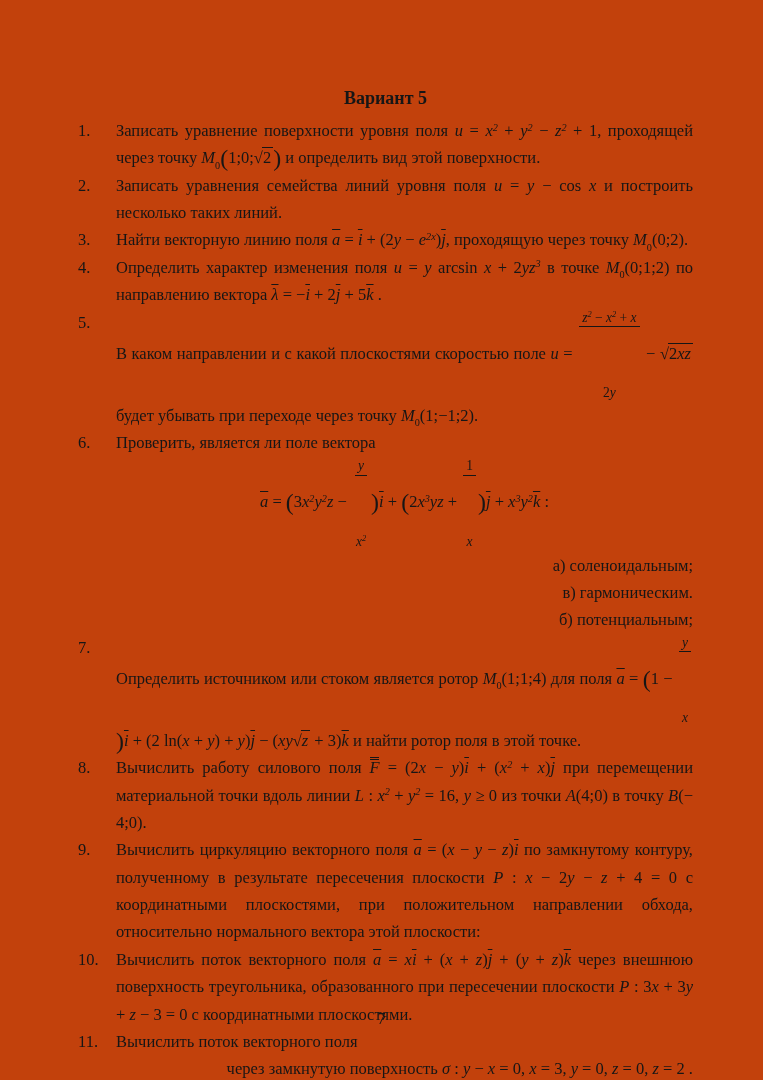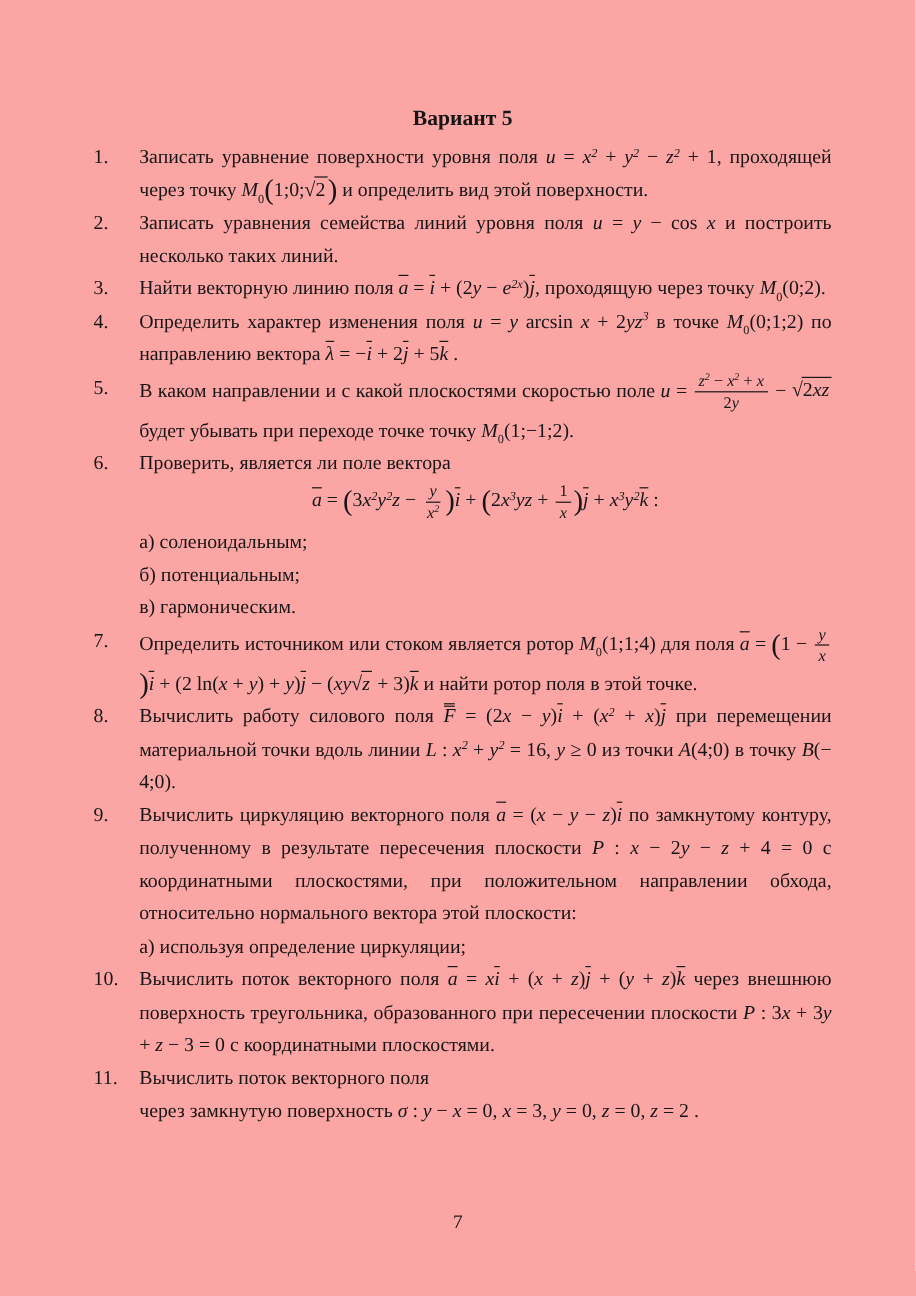--- a/index.html
+++ b/index.html
@@ -1,20 +1,20 @@
 <!DOCTYPE html>
 <html><head>
 <meta charset="utf-8">
 <style>
   html,body{margin:0;padding:0;background:#e9e9e9;}
   .page{
     position:relative;
     width:763px;height:1080px;
     margin:0 auto;
-    background:#fca5a5;
+    background:#c2410c;
     font-family:"Liberation Serif", serif;
     color:#161616;
     overflow:hidden;
   }
   .content{
     position:absolute;
     left:78px; top:84px;
     width:615px;
     font-size:16.5px;
     line-height:1.66;
@@ -27,38 +27,38 @@
   }
   .problem{display:flex;align-items:flex-start;}
   .pnum{flex:0 0 38px;width:38px;}
   .pbody{flex:1 1 auto;min-width:0;}
   p.just{
     margin:0;
     text-align:justify;
     text-align-last:left;
   }
   .centerline{margin:1px 0;text-align:center;}
-  .subitem{margin:0;text-align:left;}
+  .subitem{margin:0;text-align:right;}
   .seg-i{font-style:italic;}
   .seg-v{font-style:italic;text-decoration:overline;text-decoration-thickness:1px;}
   .seg-v2{font-style:italic;position:relative;display:inline-block;line-height:1;}
   .seg-v2::before{
     content:"";position:absolute;left:0;right:1px;top:-3px;height:0;
     border-top:3px double #161616;
   }
   sup.seg-sup{font-size:0.62em;line-height:0;position:relative;top:0.12em;font-style:italic;}
   sub.seg-sub{font-size:0.62em;line-height:0;position:relative;top:0.1em;}
   .seg-big{font-size:1.45em;line-height:0;vertical-align:-0.12em;}
   .frac{
     display:inline-flex;flex-direction:column;align-items:center;
     vertical-align:middle;font-size:0.82em;line-height:1.3;
-    margin:0 2px;text-align:center;
+    margin:0 2px;text-align:center;gap:16px;
   }
   .frac .fn{border-bottom:1px solid #161616;padding:0 3px;}
-  .frac .fd{padding:0 3px;}
+  .frac .fd{padding:0 3px;margin-top:41px;}
   .sqrt{white-space:nowrap;display:inline;}
   .sqrt .radsign{margin-right:-1px;}
   .sqrt .radbody{border-top:1px solid #161616;padding:0 2px 0 1px;}
   .pagenum{
     position:absolute;left:0;right:0;top:1010px;
     text-align:center;font-size:16px;
   }
 </style>
 </head>
 <body>
@@ -90,37 +90,37 @@
           <div class="pbody">
             <p class="just"><span class="seg-t">Определить характер изменения поля </span><span class="seg-i">u</span><span class="seg-t"> = </span><span class="seg-i">y</span><span class="seg-t"> arcsin </span><span class="seg-i">x</span><span class="seg-t"> + 2</span><span class="seg-i">yz</span><sup class="seg-sup">3</sup><span class="seg-t"> в точке </span><span class="seg-i">M</span><sub class="seg-sub">0</sub><span class="seg-t">(0;1;2) по направлению вектора </span><span class="seg-v">λ</span><span class="seg-t"> = −</span><span class="seg-v">i</span><span class="seg-t"> + 2</span><span class="seg-v">j</span><span class="seg-t"> + 5</span><span class="seg-v">k</span><span class="seg-t"> .</span></p>
           </div>
         </div>
         <div class="problem">
           <div class="pnum">5.</div>
           <div class="pbody">
             <p class="just"><span class="seg-t">В каком направлении и с какой плоскостями скоростью поле </span><span class="seg-i">u</span><span class="seg-t"> = </span><span class="frac">
                 <span class="fn"><span class="seg-i">z</span><sup class="seg-sup">2</sup><span class="seg-t"> − </span><span class="seg-i">x</span><sup class="seg-sup">2</sup><span class="seg-t"> + </span><span class="seg-i">x</span></span>
                 <span class="fd"><span class="seg-t">2</span><span class="seg-i">y</span></span>
-              </span><span class="seg-t"> − </span><span class="sqrt"><span class="radsign">√</span><span class="radbody"><span class="seg-t">2</span><span class="seg-i">xz</span></span></span><span class="seg-t"> будет убывать при переходе точке точку </span><span class="seg-i">M</span><sub class="seg-sub">0</sub><span class="seg-t">(1;−1;2).</span></p>
+              </span><span class="seg-t"> − </span><span class="sqrt"><span class="radsign">√</span><span class="radbody"><span class="seg-t">2</span><span class="seg-i">xz</span></span></span><span class="seg-t"> будет убывать при переходе через точку </span><span class="seg-i">M</span><sub class="seg-sub">0</sub><span class="seg-t">(1;−1;2).</span></p>
           </div>
         </div>
         <div class="problem">
           <div class="pnum">6.</div>
           <div class="pbody">
             <p class="just"><span class="seg-t">Проверить, является ли поле вектора</span></p>
             <div class="centerline"><span class="seg-v">a</span><span class="seg-t"> = </span><span class="seg-big">(</span><span class="seg-t">3</span><span class="seg-i">x</span><sup class="seg-sup">2</sup><span class="seg-i">y</span><sup class="seg-sup">2</sup><span class="seg-i">z</span><span class="seg-t"> − </span><span class="frac">
                 <span class="fn"><span class="seg-i">y</span></span>
                 <span class="fd"><span class="seg-i">x</span><sup class="seg-sup">2</sup></span>
               </span><span class="seg-big">)</span><span class="seg-v">i</span><span class="seg-t"> + </span><span class="seg-big">(</span><span class="seg-t">2</span><span class="seg-i">x</span><sup class="seg-sup">3</sup><span class="seg-i">yz</span><span class="seg-t"> + </span><span class="frac">
                 <span class="fn"><span class="seg-t">1</span></span>
                 <span class="fd"><span class="seg-i">x</span></span>
               </span><span class="seg-big">)</span><span class="seg-v">j</span><span class="seg-t"> + </span><span class="seg-i">x</span><sup class="seg-sup">3</sup><span class="seg-i">y</span><sup class="seg-sup">2</sup><span class="seg-v">k</span><span class="seg-t"> :</span></div>
             <div class="subitem"><span class="seg-t">а) соленоидальным;</span></div>
+            <div class="subitem"><span class="seg-t">в) гармоническим.</span></div>
             <div class="subitem"><span class="seg-t">б) потенциальным;</span></div>
-            <div class="subitem"><span class="seg-t">в) гармоническим.</span></div>
           </div>
         </div>
         <div class="problem">
           <div class="pnum">7.</div>
           <div class="pbody">
             <p class="just"><span class="seg-t">Определить источником или стоком является ротор </span><span class="seg-i">M</span><sub class="seg-sub">0</sub><span class="seg-t">(1;1;4) для поля </span><span class="seg-v">a</span><span class="seg-t"> = </span><span class="seg-big">(</span><span class="seg-t">1 − </span><span class="frac">
                 <span class="fn"><span class="seg-i">y</span></span>
                 <span class="fd"><span class="seg-i">x</span></span>
               </span><span class="seg-big">)</span><span class="seg-v">i</span><span class="seg-t"> + (2 ln(</span><span class="seg-i">x</span><span class="seg-t"> + </span><span class="seg-i">y</span><span class="seg-t">) + </span><span class="seg-i">y</span><span class="seg-t">)</span><span class="seg-v">j</span><span class="seg-t"> − (</span><span class="seg-i">xy</span><span class="sqrt"><span class="radsign">√</span><span class="radbody"><span class="seg-i">z</span></span></span><span class="seg-t"> + 3)</span><span class="seg-v">k</span><span class="seg-t"> и найти ротор поля в этой точке.</span></p>
           </div>
@@ -128,21 +128,20 @@
         <div class="problem">
           <div class="pnum">8.</div>
           <div class="pbody">
             <p class="just"><span class="seg-t">Вычислить работу силового поля </span><span class="seg-v2">F</span><span class="seg-t"> = (2</span><span class="seg-i">x</span><span class="seg-t"> − </span><span class="seg-i">y</span><span class="seg-t">)</span><span class="seg-v">i</span><span class="seg-t"> + (</span><span class="seg-i">x</span><sup class="seg-sup">2</sup><span class="seg-t"> + </span><span class="seg-i">x</span><span class="seg-t">)</span><span class="seg-v">j</span><span class="seg-t"> при перемещении материальной точки вдоль линии </span><span class="seg-i">L</span><span class="seg-t"> : </span><span class="seg-i">x</span><sup class="seg-sup">2</sup><span class="seg-t"> + </span><span class="seg-i">y</span><sup class="seg-sup">2</sup><span class="seg-t"> = 16, </span><span class="seg-i">y</span><span class="seg-t"> ≥ 0 из точки </span><span class="seg-i">A</span><span class="seg-t">(4;0) в точку </span><span class="seg-i">B</span><span class="seg-t">(− 4;0).</span></p>
           </div>
         </div>
         <div class="problem">
           <div class="pnum">9.</div>
           <div class="pbody">
             <p class="just"><span class="seg-t">Вычислить циркуляцию векторного поля </span><span class="seg-v">a</span><span class="seg-t"> = (</span><span class="seg-i">x</span><span class="seg-t"> − </span><span class="seg-i">y</span><span class="seg-t"> − </span><span class="seg-i">z</span><span class="seg-t">)</span><span class="seg-v">i</span><span class="seg-t"> по замкнутому контуру, полученному в результате пересечения плоскости </span><span class="seg-i">P</span><span class="seg-t"> : </span><span class="seg-i">x</span><span class="seg-t"> − 2</span><span class="seg-i">y</span><span class="seg-t"> − </span><span class="seg-i">z</span><span class="seg-t"> + 4 = 0 с координатными плоскостями, при положительном направлении обхода, относительно нормального вектора этой плоскости:</span></p>
-            <div class="subitem"><span class="seg-t">а) используя определение циркуляции;</span></div>
           </div>
         </div>
         <div class="problem">
           <div class="pnum">10.</div>
           <div class="pbody">
             <p class="just"><span class="seg-t">Вычислить поток векторного поля </span><span class="seg-v">a</span><span class="seg-t"> = </span><span class="seg-i">x</span><span class="seg-v">i</span><span class="seg-t"> + (</span><span class="seg-i">x</span><span class="seg-t"> + </span><span class="seg-i">z</span><span class="seg-t">)</span><span class="seg-v">j</span><span class="seg-t"> + (</span><span class="seg-i">y</span><span class="seg-t"> + </span><span class="seg-i">z</span><span class="seg-t">)</span><span class="seg-v">k</span><span class="seg-t"> через внешнюю поверхность треугольника, образованного при пересечении плоскости </span><span class="seg-i">P</span><span class="seg-t"> : 3</span><span class="seg-i">x</span><span class="seg-t"> + 3</span><span class="seg-i">y</span><span class="seg-t"> + </span><span class="seg-i">z</span><span class="seg-t"> − 3 = 0 с координатными плоскостями.</span></p>
           </div>
         </div>
         <div class="problem">
           <div class="pnum">11.</div>

